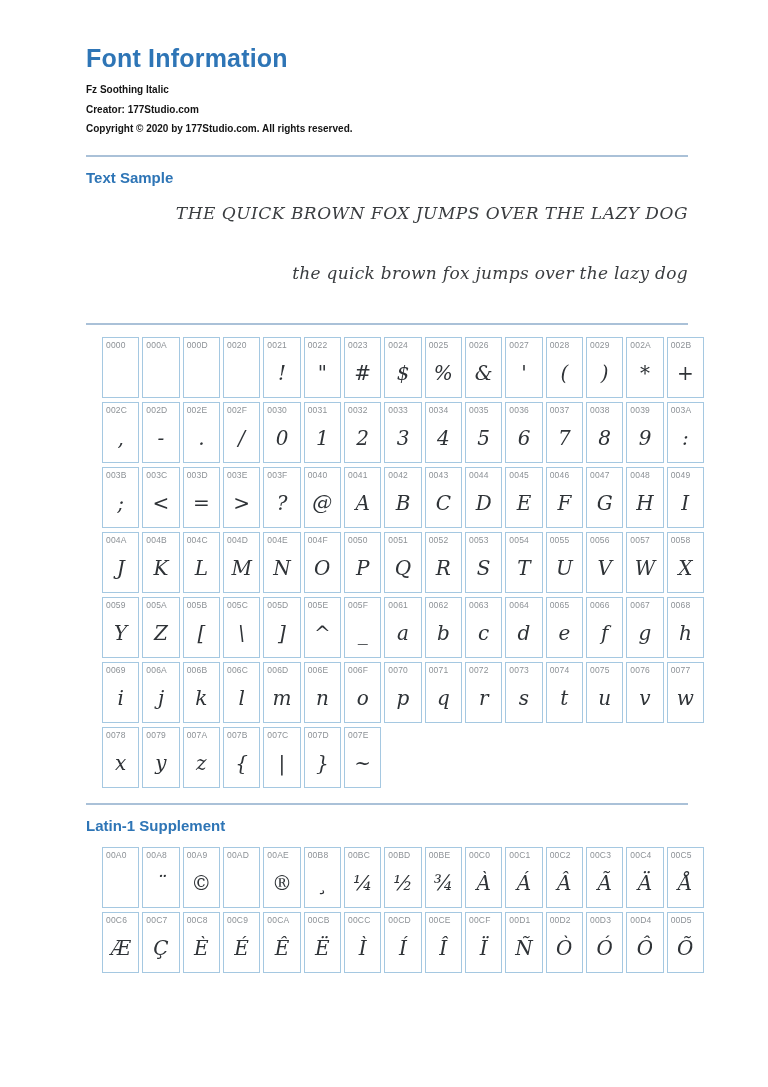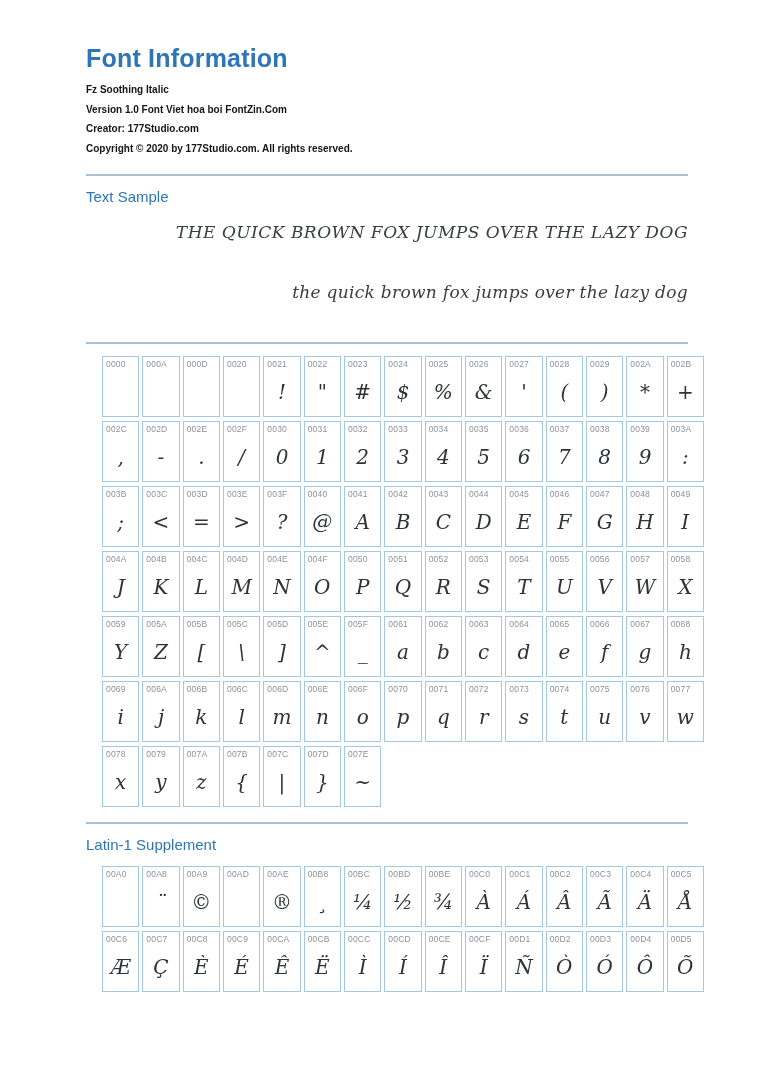--- a/index.html
+++ b/index.html
@@ -35,21 +35,21 @@
 
   .divider {
     height: 2px;
     background: #aac1d8;
     margin-top: 16px;
   }
 
   .section-heading {
     color: #2e75b6;
     font-size: 15px;
-    font-weight: normal;
+    font-weight: bold;
     line-height: 18px;
     margin-top: 12px;
   }
 
   .sample-line {
     font-family: "DejaVu Serif", serif;
     font-style: italic;
     color: #3a3d40;
     text-align: right;
   }
@@ -101,21 +101,20 @@
   .grid-gap { margin-top: 15px; }
 </style>
 </head>
 <body>
 
 <div class="page">
   <div class="content">
 
     <h1 class="page-title">Font Information</h1>
     <div class="info-line">Fz Soothing Italic</div>
-    <div class="info-line">Version 1.0 Font Viet hoa boi FontZin.Com</div>
     <div class="info-line">Creator: 177Studio.com</div>
     <div class="info-line">Copyright © 2020 by 177Studio.com. All rights reserved.</div>
 
     <div class="divider"></div>
     <div class="section-heading">Text Sample</div>
     <div class="sample-line sample-upper">THE QUICK BROWN FOX JUMPS OVER THE LAZY DOG</div>
     <div class="sample-line sample-lower">the quick brown fox jumps over the lazy dog</div>
     <div class="sample-spacer"></div>
 
     <div class="divider"></div>

